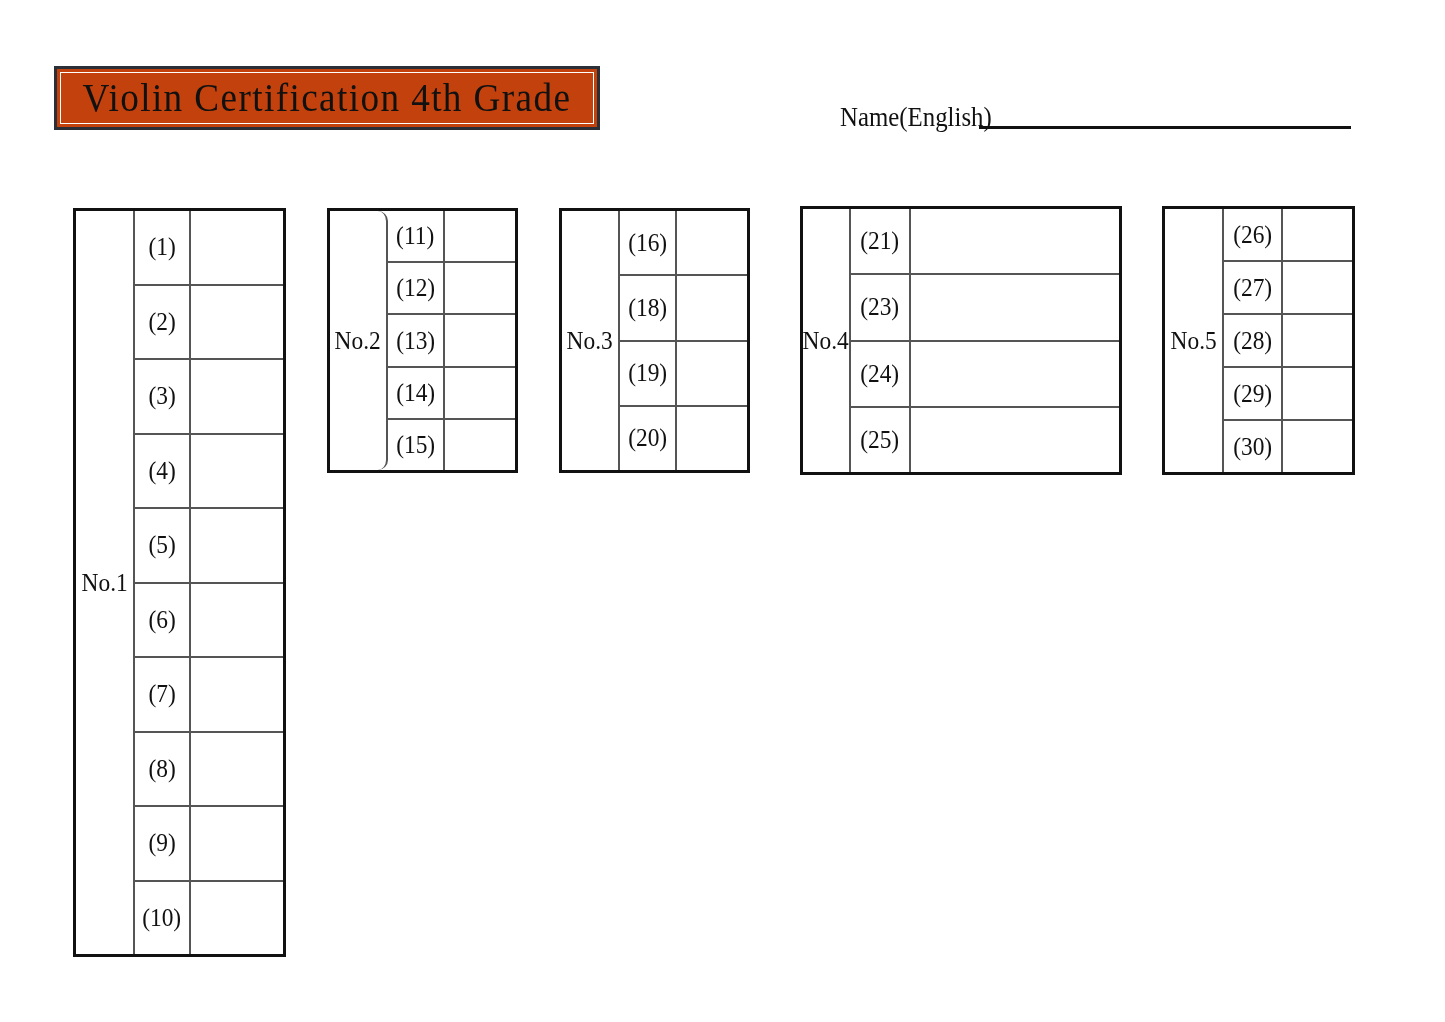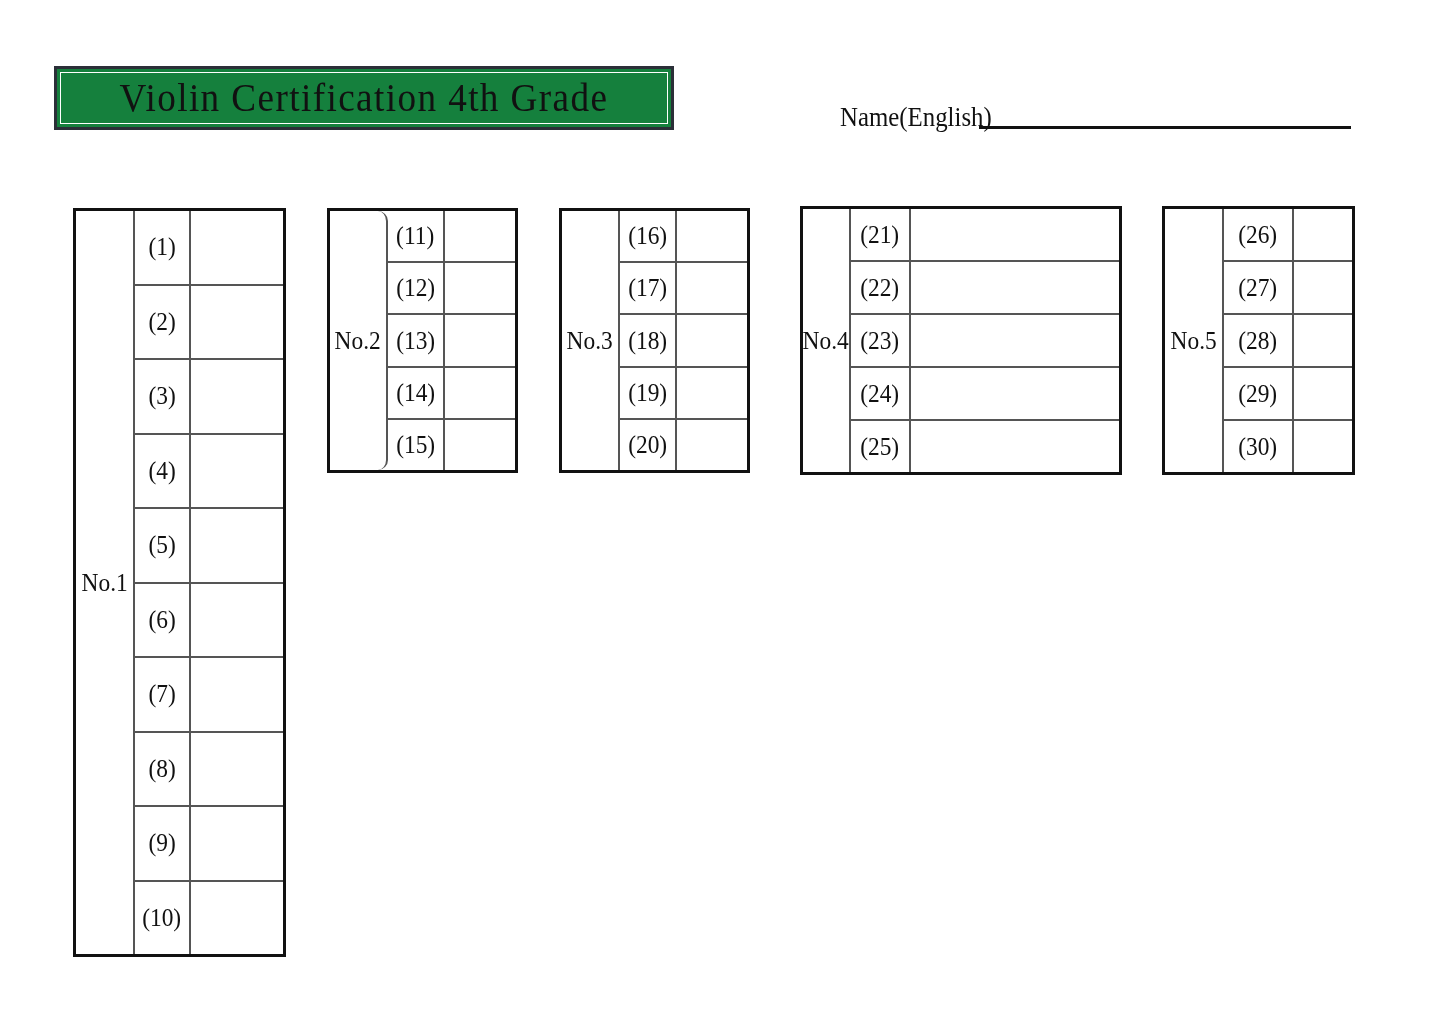--- a/index.html
+++ b/index.html
@@ -21,24 +21,24 @@
     position: absolute;
     left: 0; top: 0;
     width: 1445px;
     height: 190px;
   }
 
   #title-box {
     position: absolute;
     left: 54px;
     top: 66px;
-    width: 620px;
+    width: 546px;
     height: 64px;
     border: 3px solid #2b2f38;
-    background: #15803d;
+    background: #c2410c;
     box-sizing: border-box;
     display: flex;
     align-items: center;
     justify-content: center;
   }
   #title-box::after {
     content: "";
     position: absolute;
     left: 3px; top: 3px; right: 3px; bottom: 3px;
     border: 1px solid #ffffff;
@@ -149,21 +149,21 @@
   #table-no3 .num-cell { width: 57px; }
 
   
   #table-no4 { left: 800px; top: 206px; width: 322px; height: 269px; }
   #table-no4 .section-label-cell { width: 48px; }
   #table-no4 .num-cell { width: 60px; align-items: center; }
 
   
   #table-no5 { left: 1162px; top: 206px; width: 193px; height: 269px; }
   #table-no5 .section-label-cell { width: 59px; }
-  #table-no5 .num-cell { width: 70px; }
+  #table-no5 .num-cell { width: 59px; }
 </style>
 </head>
 <body>
 
 <div id="header-area">
 
   <div id="title-box">
     <span id="page-title">Violin Certification 4th Grade</span>
   </div>
 
@@ -286,26 +286,20 @@
   </div>
   <div class="rows-area">
     <div class="ans-row">
       <div class="num-cell">
           <span class="num-text">(16)</span>
         </div>
       <div class="write-cell"></div>
     </div>
     <div class="ans-row">
       <div class="num-cell">
-          <span class="num-text">(17)</span>
-        </div>
-      <div class="write-cell"></div>
-    </div>
-    <div class="ans-row">
-      <div class="num-cell">
           <span class="num-text">(18)</span>
         </div>
       <div class="write-cell"></div>
     </div>
     <div class="ans-row">
       <div class="num-cell">
           <span class="num-text">(19)</span>
         </div>
       <div class="write-cell"></div>
     </div>
@@ -324,26 +318,20 @@
   </div>
   <div class="rows-area">
     <div class="ans-row">
       <div class="num-cell">
           <span class="num-text">(21)</span>
         </div>
       <div class="write-cell"></div>
     </div>
     <div class="ans-row">
       <div class="num-cell">
-          <span class="num-text">(22)</span>
-        </div>
-      <div class="write-cell"></div>
-    </div>
-    <div class="ans-row">
-      <div class="num-cell">
           <span class="num-text">(23)</span>
         </div>
       <div class="write-cell"></div>
     </div>
     <div class="ans-row">
       <div class="num-cell">
           <span class="num-text">(24)</span>
         </div>
       <div class="write-cell"></div>
     </div>

